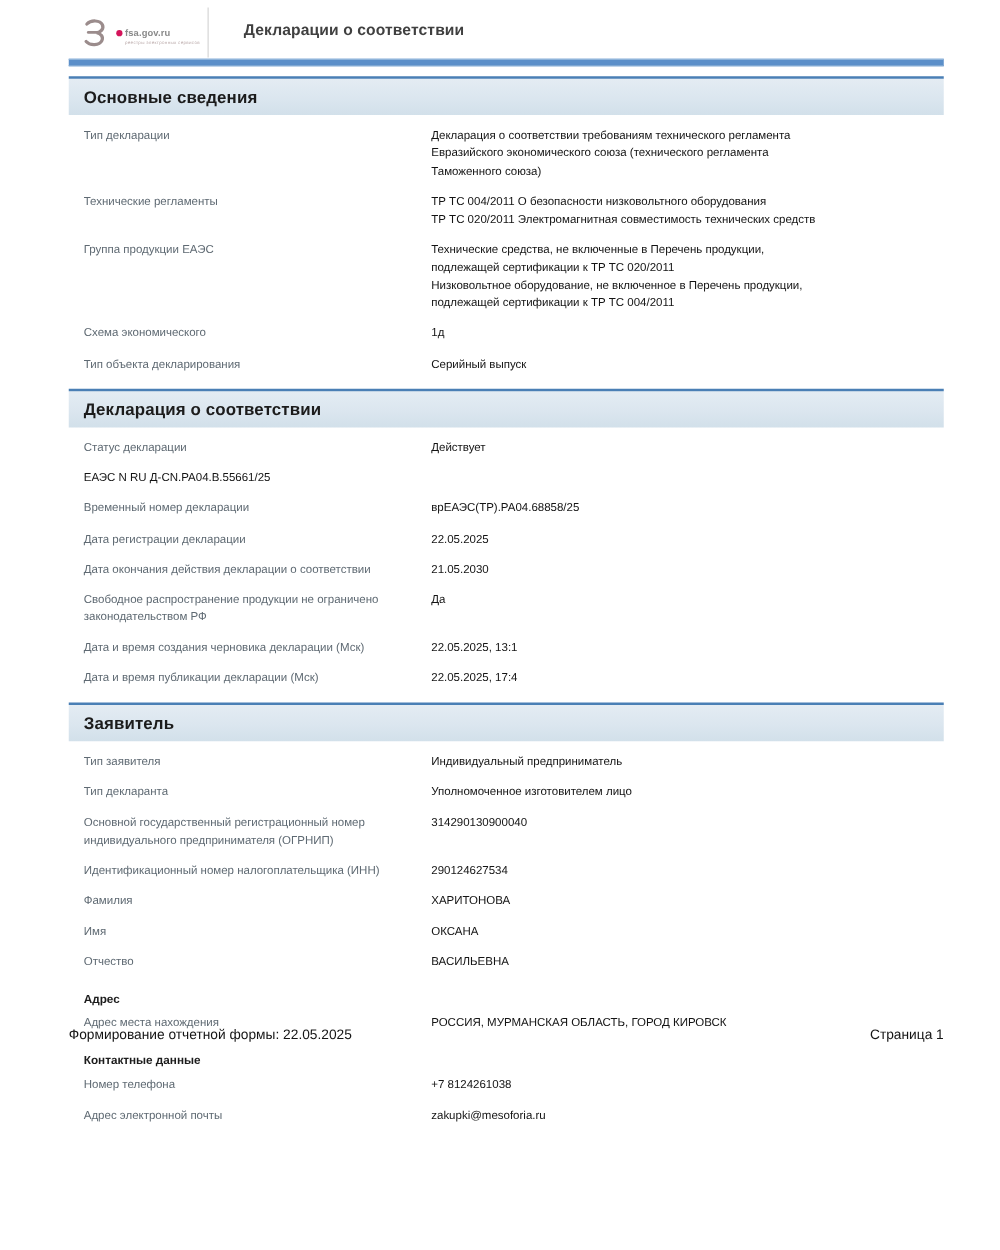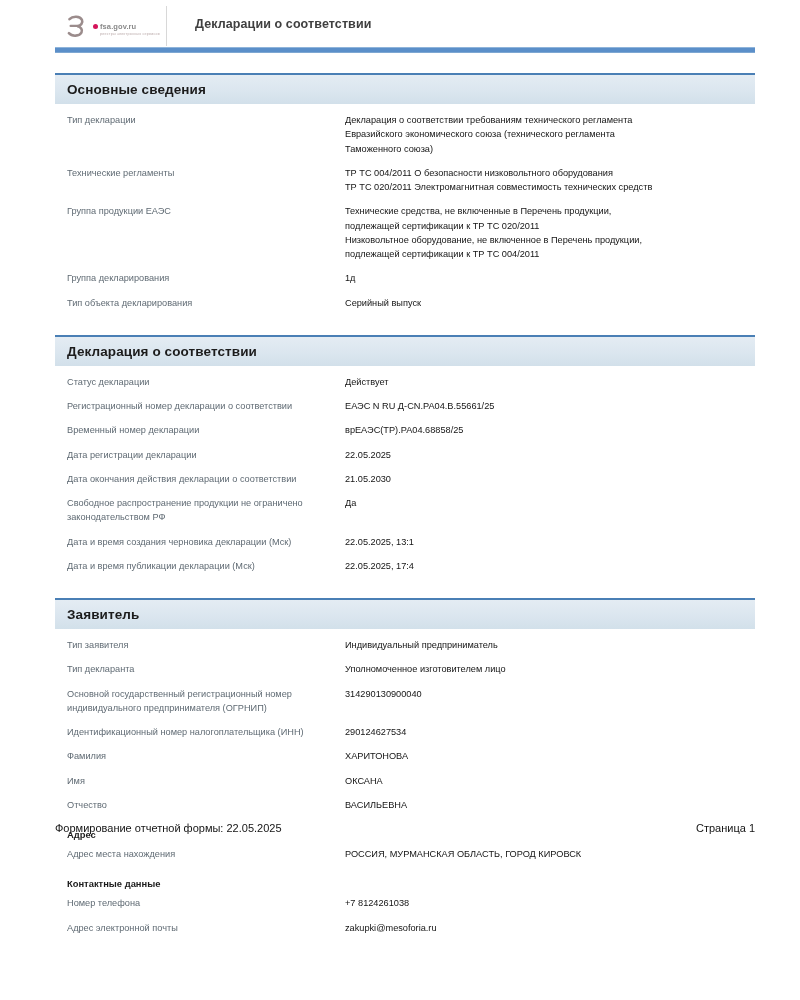--- a/index.html
+++ b/index.html
@@ -96,21 +96,21 @@
 
   
   .section-head {
     height: 31px;
     background: linear-gradient(to bottom, #e4ecf3 0%, #dbe6ef 55%, #d2e0ea 100%);
     border-top: 2px solid #4a7fb5;
     display: flex;
     align-items: center;
     padding-left: 12px;
     box-sizing: border-box;
-    margin-top: 20px;
+    margin-top: 8px;
   }
   .section-head .st {
     font-size: 13.5px;
     font-weight: bold;
     color: #1c1c1c;
     letter-spacing: .1px;
   }
 
   
   .rows { padding-top: 4px; }
@@ -203,21 +203,21 @@
     <div class="row">
       <div class="lbl">Группа продукции ЕАЭС</div>
       <div class="val">
         <span class="ln">Технические средства, не включенные в Перечень продукции,</span>
         <span class="ln">подлежащей сертификации к ТР ТС 020/2011</span>
         <span class="ln">Низковольтное оборудование, не включенное в Перечень продукции,</span>
         <span class="ln">подлежащей сертификации к ТР ТС 004/2011</span>
       </div>
     </div>
     <div class="row">
-      <div class="lbl">Группа декларирования</div>
+      <div class="lbl">Схема экономического</div>
       <div class="val">
         <span class="ln">1д</span>
       </div>
     </div>
     <div class="row">
       <div class="lbl">Тип объекта декларирования</div>
       <div class="val">
         <span class="ln">Серийный выпуск</span>
       </div>
     </div>
@@ -227,21 +227,20 @@
     <span class="st">Декларация о соответствии</span>
   </div>
   <div class="rows">
     <div class="row">
       <div class="lbl">Статус декларации</div>
       <div class="val">
           <span class="ln">Действует</span>
         </div>
     </div>
     <div class="row">
-      <div class="lbl">Регистрационный номер декларации о соответствии</div>
       <div class="val">
           <span class="ln">ЕАЭС N RU Д-CN.РА04.В.55661/25</span>
         </div>
     </div>
     <div class="row">
       <div class="lbl">Временный номер декларации</div>
       <div class="val">
           <span class="ln">врЕАЭС(ТР).РА04.68858/25</span>
         </div>
     </div>

